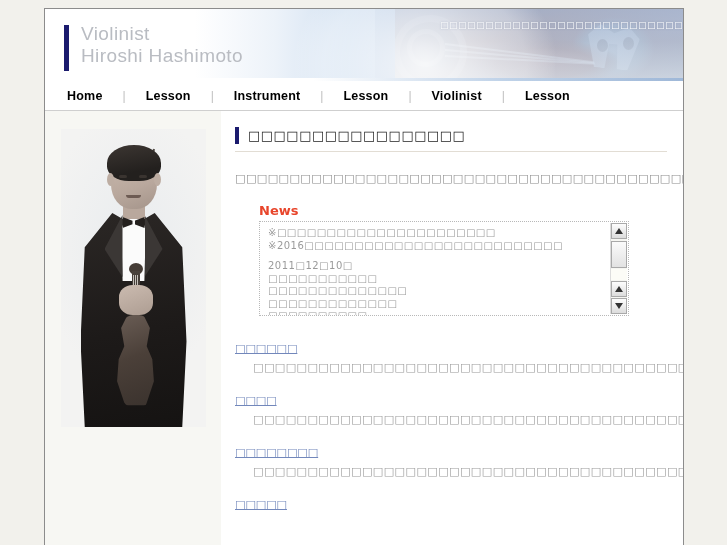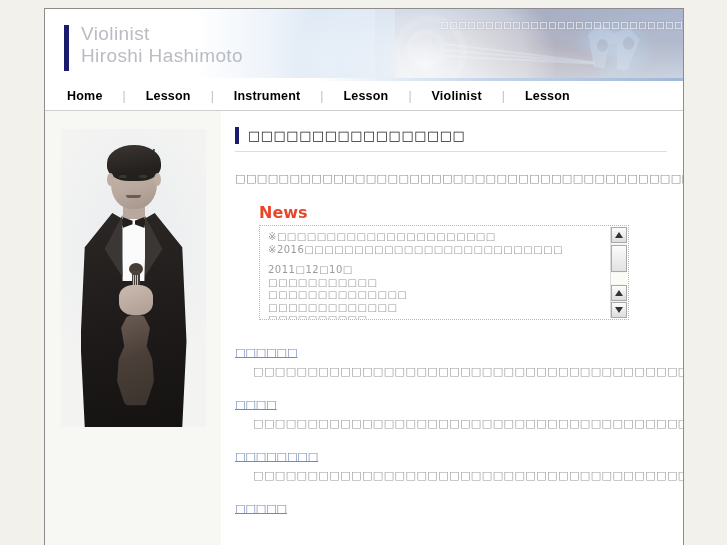--- a/index.html
+++ b/index.html
@@ -325,21 +325,21 @@
     color: #8d8d8d;
     line-height: 17px;
     margin: 0 0 16px 0;
     max-width: 432px;
   }
 
   
   .news-wrap { margin: 0 0 0 24px; width: 370px; }
   .news-title {
     color: #e8452b;
-    font-size: 16px;
+    font-size: 13px;
     font-weight: bold;
     margin-bottom: 3px;
     font-family: "DejaVu Sans", sans-serif;
   }
   .news-box {
     position: relative;
     border: 1px dotted #b8b8b8;
     background: #ffffff;
     height: 95px;
     box-sizing: border-box;

